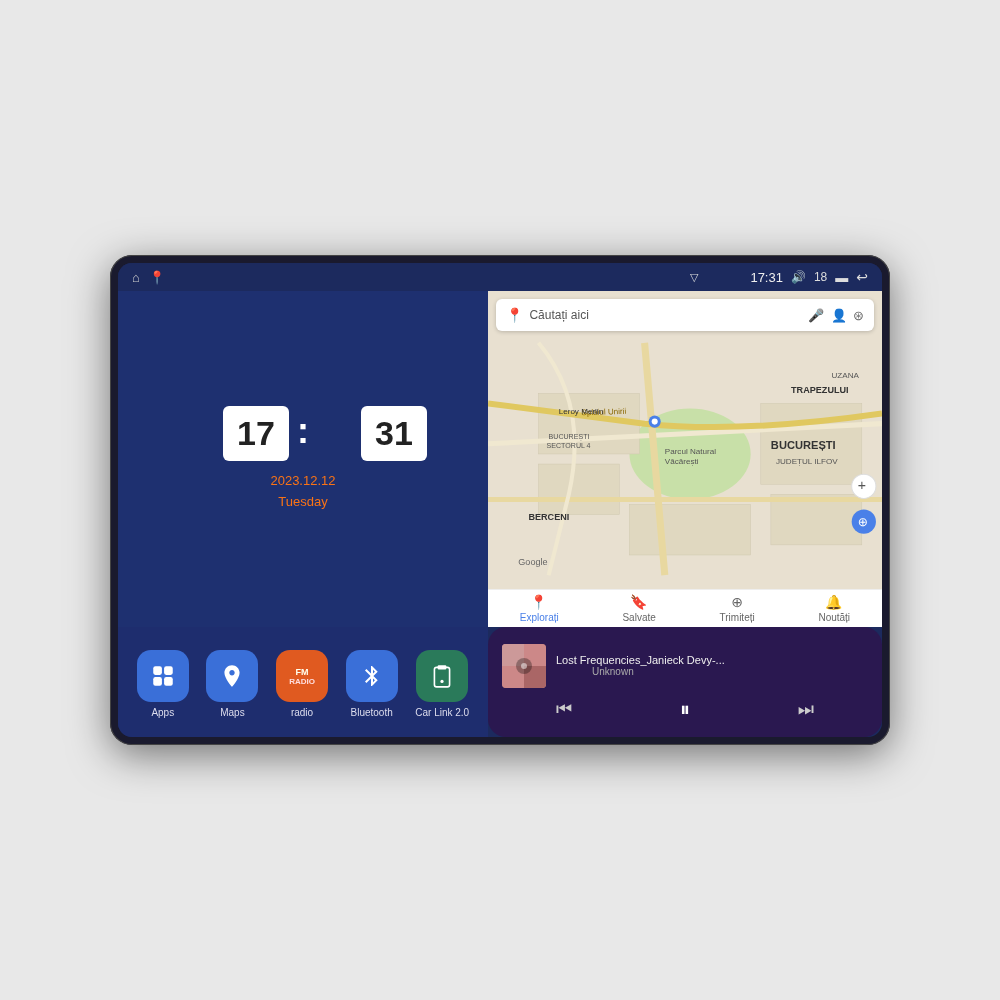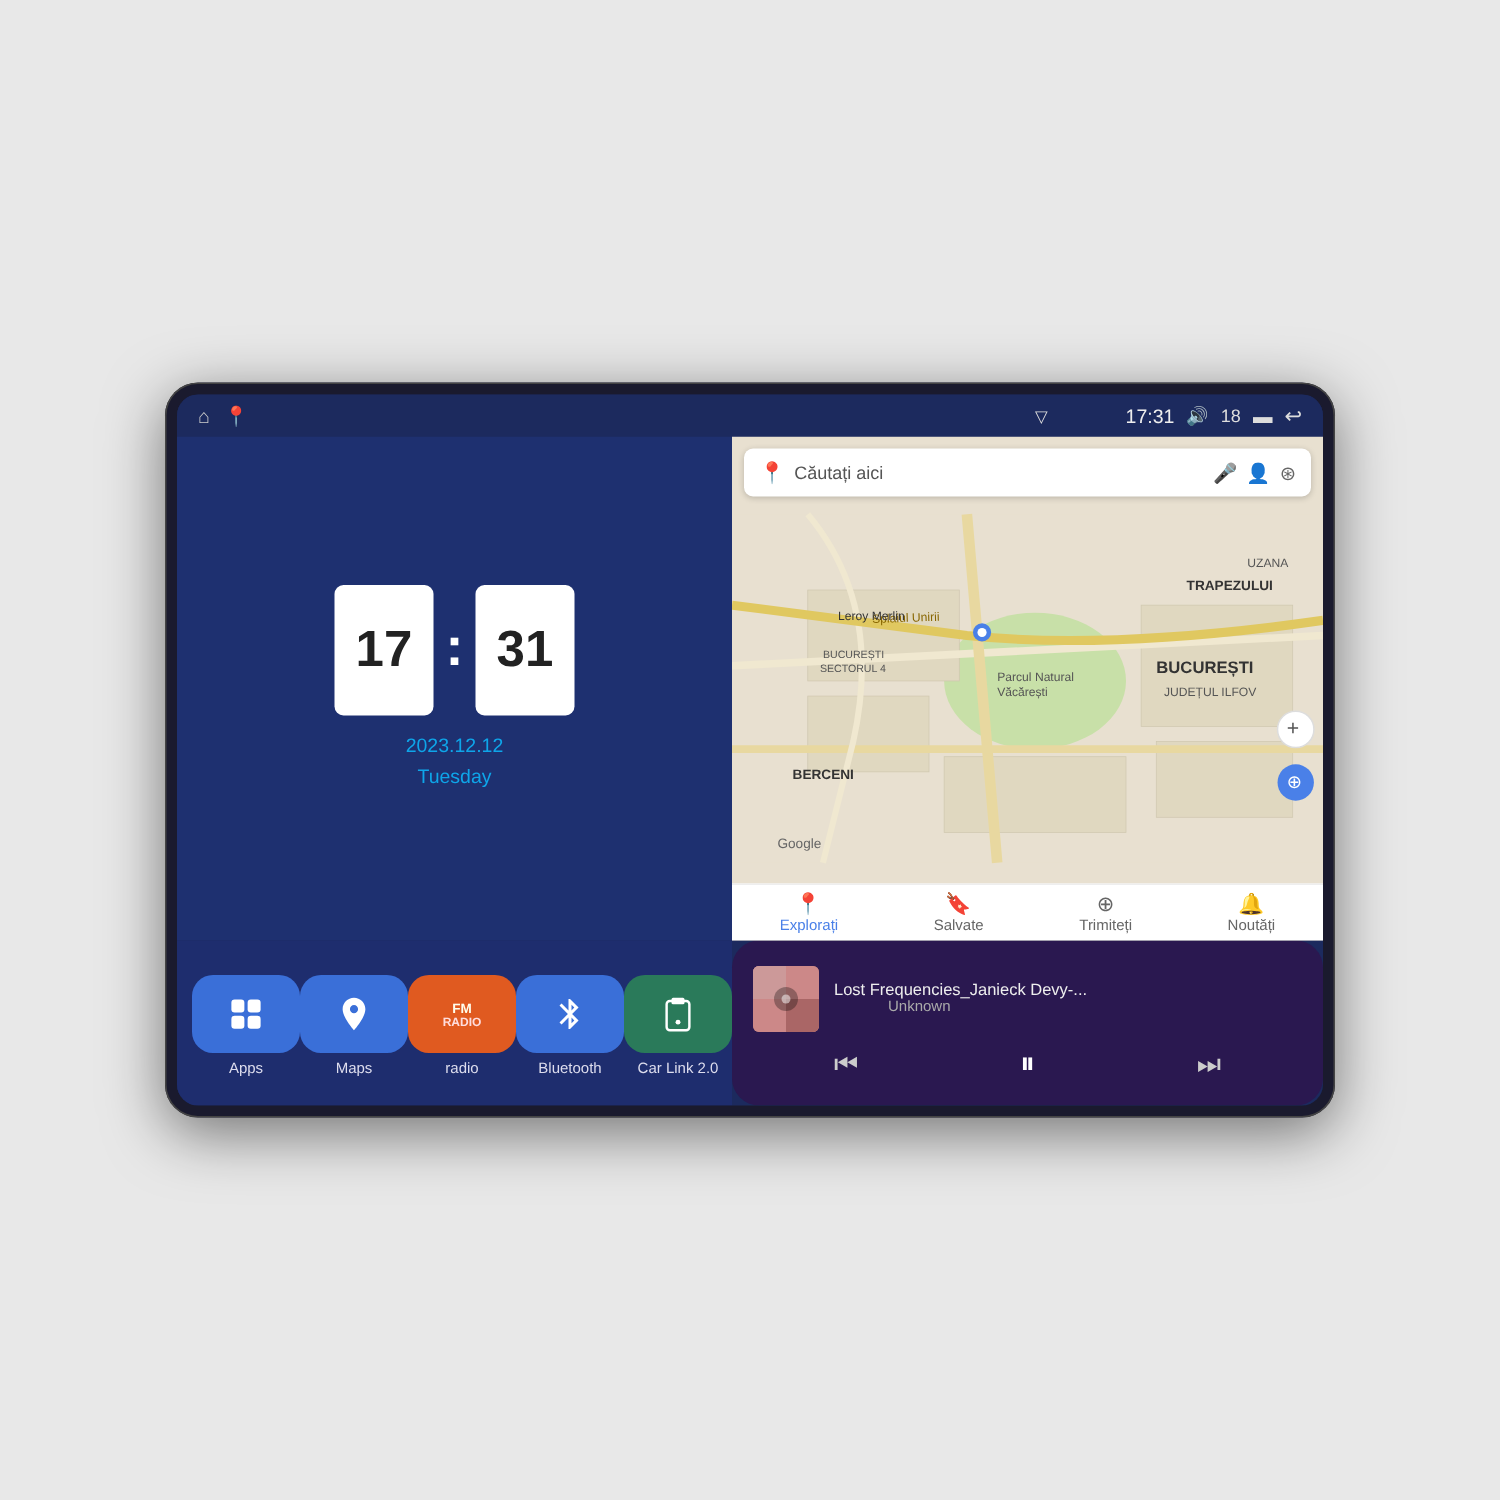--- a/index.html
+++ b/index.html
@@ -95,35 +95,36 @@
       padding: 20px;
     }
     .clock-display {
       display: flex;
       align-items: center;
       gap: 8px;
     }
     .clock-block {
       background: #fff;
       border-radius: 6px;
-      padding: 24px 14px;
+      padding: 8px 14px;
       font-size: 34px;
       font-weight: bold;
       color: #222;
       min-width: 66px;
       text-align: center;
+      margin-left: 44px;
     }
     .clock-colon {
       color: #fff;
       font-size: 36px;
       font-weight: bold;
       margin-bottom: 4px;
     }
     .clock-date {
-      color: #0ea5e9;
+      color: #f97316;
       font-size: 13px;
       text-align: center;
       line-height: 1.6;
     }
 
     
     .apps-row {
       height: 110px;
       background: #1e2d6e;
       display: flex;
@@ -133,21 +134,21 @@
       flex-shrink: 0;
     }
     .app-item {
       display: flex;
       flex-direction: column;
       align-items: center;
       gap: 5px;
       cursor: pointer;
     }
     .app-icon-wrap {
-      width: 72px;
+      width: 52px;
       height: 52px;
       border-radius: 14px;
       display: flex;
       align-items: center;
       justify-content: center;
       font-size: 22px;
     }
     .app-label {
       color: #dde;
       font-size: 10px;

